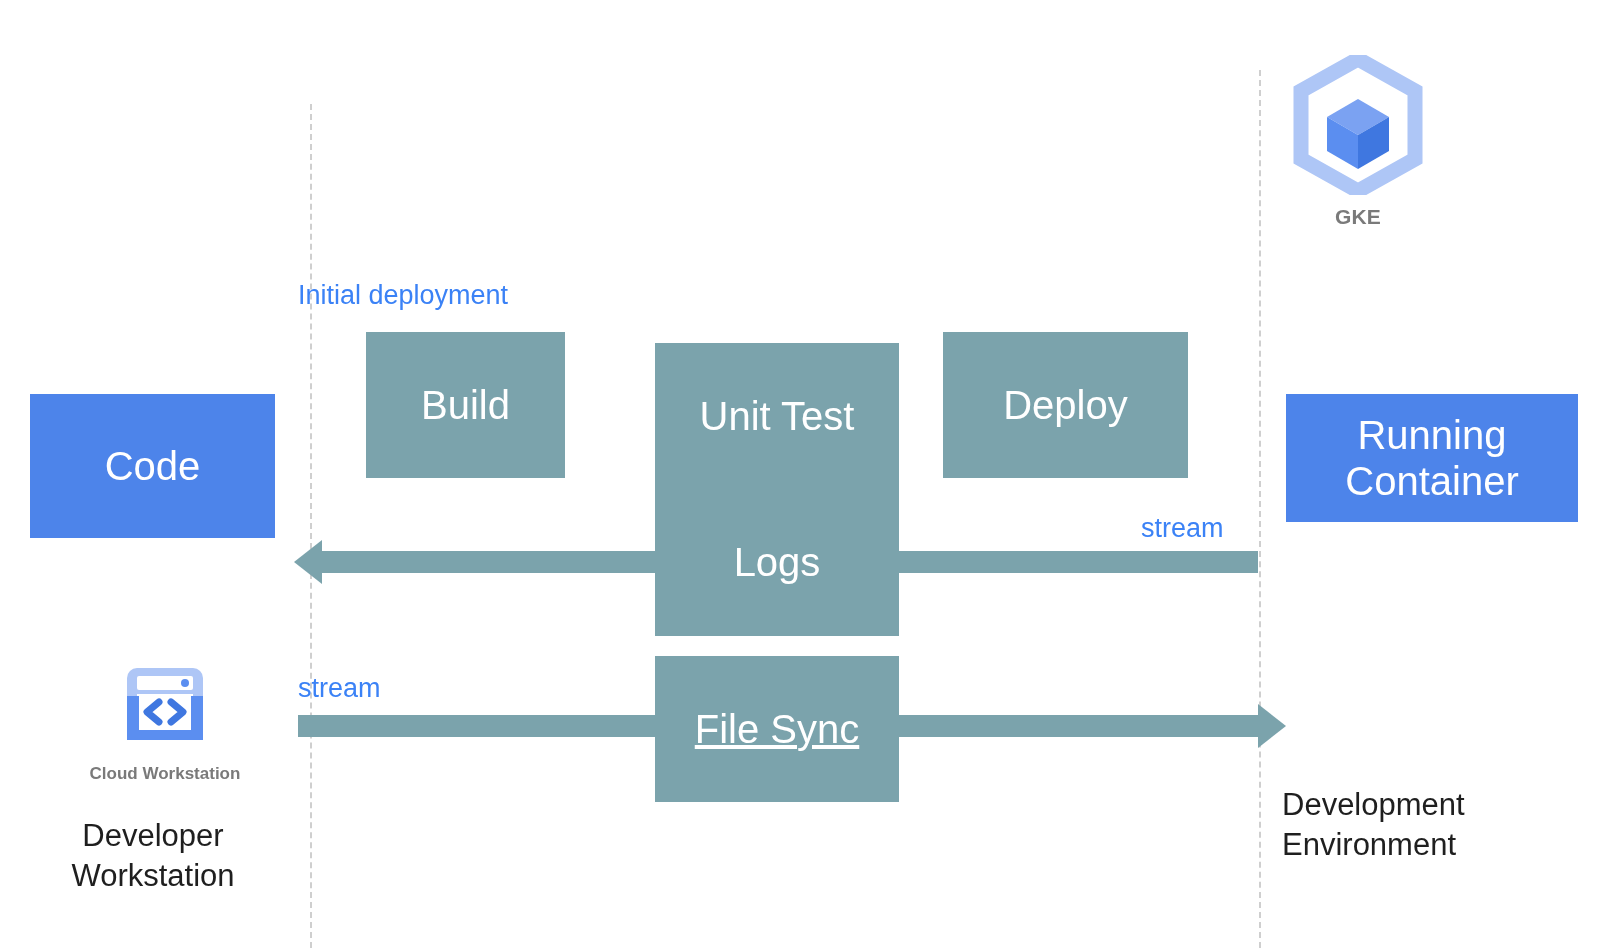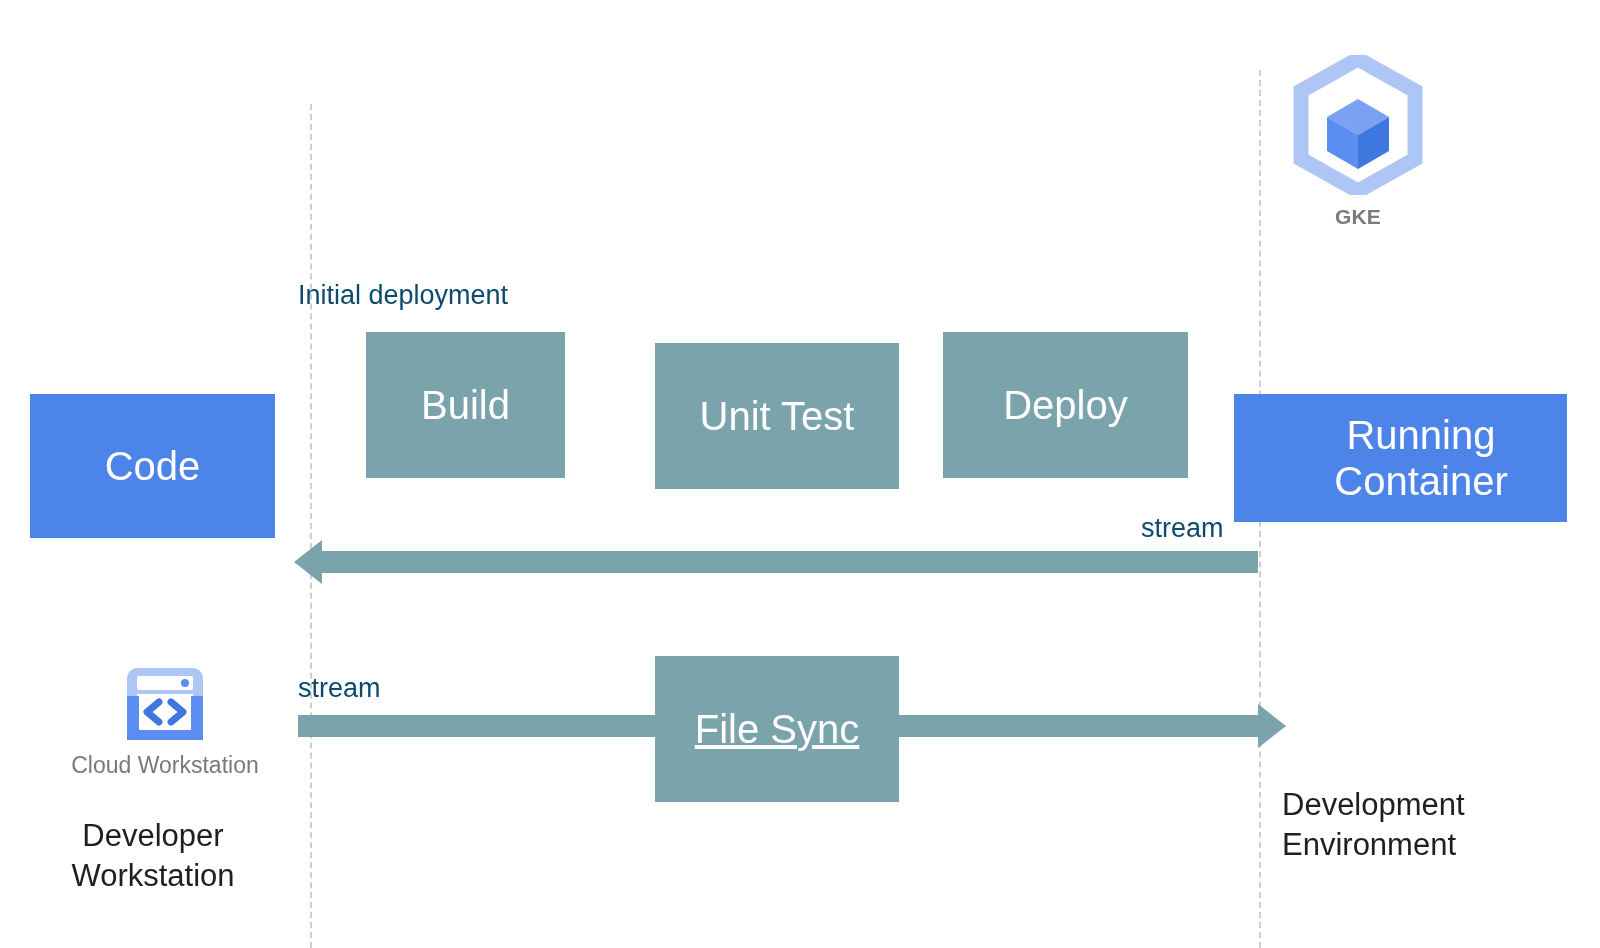--- a/index.html
+++ b/index.html
@@ -78,24 +78,24 @@
   .sk-bot    { left: 36px; top: 116px; width: 78px;  height: 22px; }
 
   
   #gke-block { left: 1253px; top: 55px; width: 210px; }
   .gke-logo { position: relative; width: 130px; height: 140px; margin: 0 auto; }
 
   
   #workstation-block { left: 40px; top: 662px; width: 250px; }
   .ws-logo { position: relative; width: 84px; height: 84px; margin: 0 auto; }
   .ws-caption {
-    font-size: 23px;
-    font-weight: normal;
+    font-size: 17px;
+    font-weight: bold;
     color: #7a7a7a;
-    margin-top: 6px;
+    margin-top: 18px;
   }
 
   
   .box {
     position: absolute;
     display: flex;
     align-items: center;
     justify-content: center;
     color: #ffffff;
     font-size: 40px;
@@ -105,21 +105,21 @@
   }
   .box-blue { background: #4d84ea; }
   .box-teal { background: #7ba3ac; }
 
   #box-code       { left: 30px;   top: 394px; width: 245px; height: 144px; }
   #box-build      { left: 366px;  top: 332px; width: 199px; height: 146px; }
   #box-unittest   { left: 655px;  top: 332px; width: 244px; height: 146px; margin-top: 11px; }
   #box-deploy     { left: 943px;  top: 332px; width: 245px; height: 146px; }
   #box-logs       { left: 655px;  top: 488px; width: 244px; height: 148px; z-index: 4; }
   #box-filesync   { left: 655px;  top: 656px; width: 244px; height: 146px; z-index: 4; text-decoration: underline; }
-  #box-container  { left: 1234px; top: 394px; width: 292px; height: 128px; padding-left: 41px; }
+  #box-container  { left: 1286px; top: 394px; width: 292px; height: 128px; }
 
   
   .arrow-shaft {
     position: absolute;
     background: #7ba3ac;
     height: 22px;
     z-index: 2;
   }
   .arrow-head {
     position: absolute;
@@ -138,21 +138,21 @@
   }
   #logs-shaft      { left: 322px; top: 551px; width: 936px; }
   #logs-head       { left: 294px; top: 540px; }
   #filesync-shaft  { left: 298px; top: 715px; width: 960px; }
   #filesync-head   { left: 1258px; top: 704px; }
 
   
   .annot {
     position: absolute;
     font-size: 27px;
-    color: #0c4a6e;
+    color: #3b82f6;
     white-space: nowrap;
   }
   #label-initial-deployment { left: 298px;  top: 280px; }
   #label-watch              { left: 298px;  top: 673px; }
   #label-stream             { left: 1141px; top: 513px; }
 
   .caption-large {
     position: absolute;
     font-size: 31px;
     color: #1f1f1f;
@@ -218,20 +218,23 @@
   </div>
 
   <div class="box box-teal" id="box-unittest">
     <span>Unit Test</span>
   </div>
 
   <div class="box box-teal" id="box-deploy">
     <span>Deploy</span>
   </div>
 
+  <div class="box box-teal" id="box-logs">
+    <span>Logs</span>
+  </div>
 
   <div class="box box-teal" id="box-filesync">
     <span>File Sync</span>
   </div>
 
   <div class="box box-blue" id="box-container">
     <span>
       <span>Running</span><br>
       <span>Container</span>
     </span>

